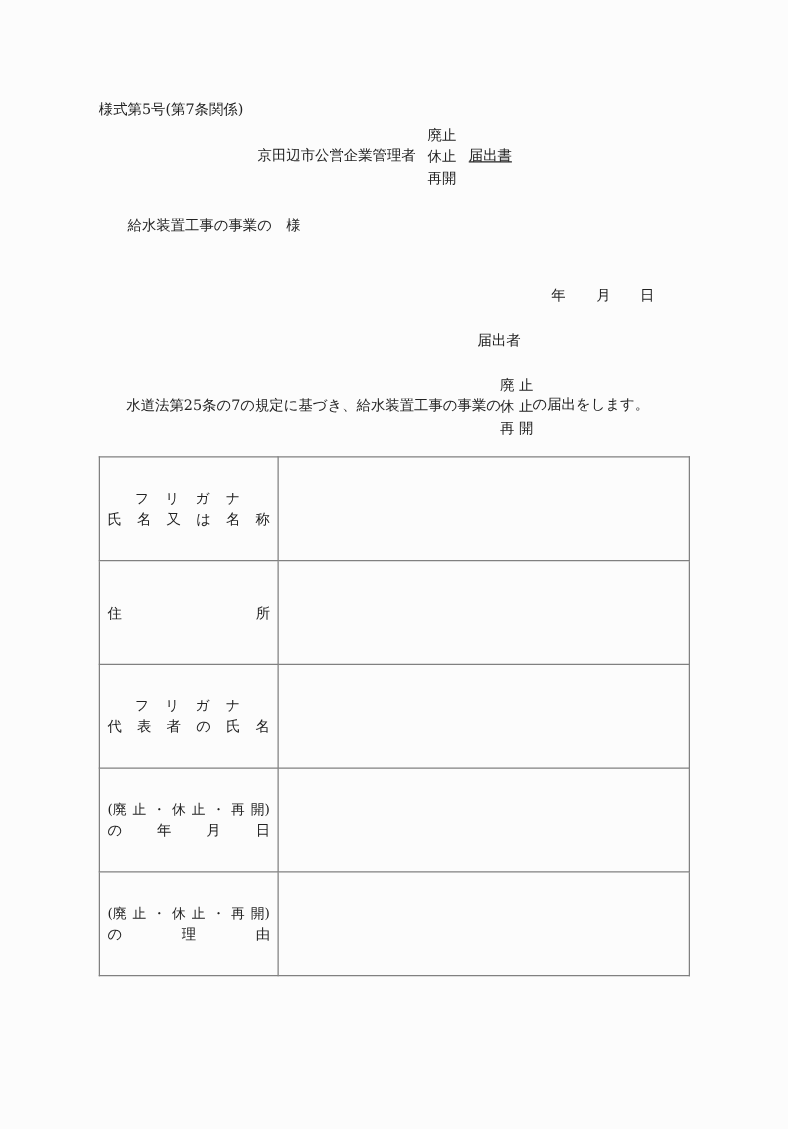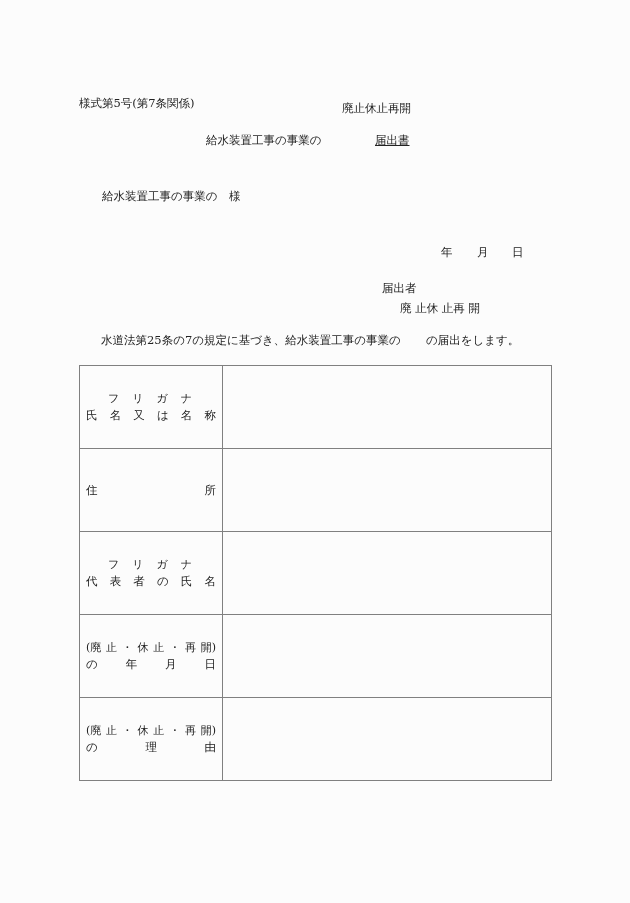--- a/index.html
+++ b/index.html
@@ -1,37 +1,37 @@
 <!DOCTYPE html>
 <html><head>
 <meta charset="utf-8">
 <style>
   html, body { margin: 0; padding: 0; }
   body {
     width: 630px; height: 903px; background: #fcfcfc; position: relative;
     font-family: "DejaVu Serif", "Liberation Serif", serif; color: #222;
     font-size: 11.5px; overflow: hidden;
   }
-  .abs { position: absolute; white-space: nowrap; line-height: 14px; margin-top: 16px; }
-  .stack { position: absolute; display: flex; flex-direction: row; line-height: 17px; }
+  .abs { position: absolute; white-space: nowrap; line-height: 14px; }
+  .stack { position: absolute; display: flex; flex-direction: column; line-height: 17px; }
   table.form {
     position: absolute; left: 79px; top: 365px; width: 473px;
     border-collapse: collapse; table-layout: fixed;
   }
   table.form td { border: 1px solid #808080; height: 82px; padding: 0; vertical-align: middle; }
   td.lbl { width: 130px; padding: 0 6px !important; }
   .line { display: flex; justify-content: space-between; line-height: 16px; }
   .line.ruby { padding: 0 24px 0 22px; font-size: 11px; }
 </style>
 </head>
 <body>
 
 <div class="abs" style="left:79px; top:80px;">様式第5号(第7条関係)</div>
 
-<div class="abs" style="left:206px; top:117px;">給水装置工事の事業の</div>
+<div class="abs" style="left:206px; top:117px;">京田辺市公営企業管理者</div>
 <div class="stack" style="left:342px; top:100px;">
   <span>廃止</span>
   <span>休止</span>
   <span>再開</span>
 </div>
 <div class="abs" style="left:375px; top:117px;text-decoration:underline;">届出書</div>
 
 <div class="abs" style="left:102px; top:173px;">給水装置工事の事業の　様</div>
 
 <div class="abs" style="left:441px; top:229px;">年</div>

